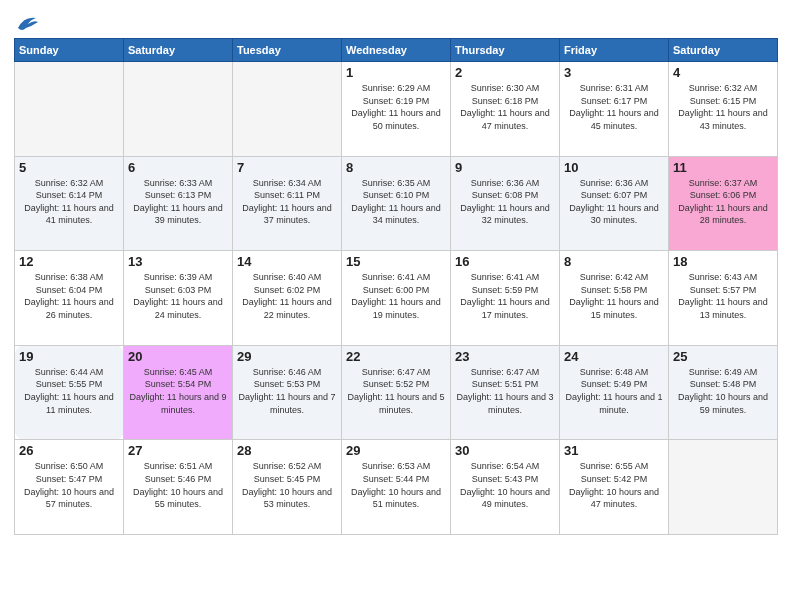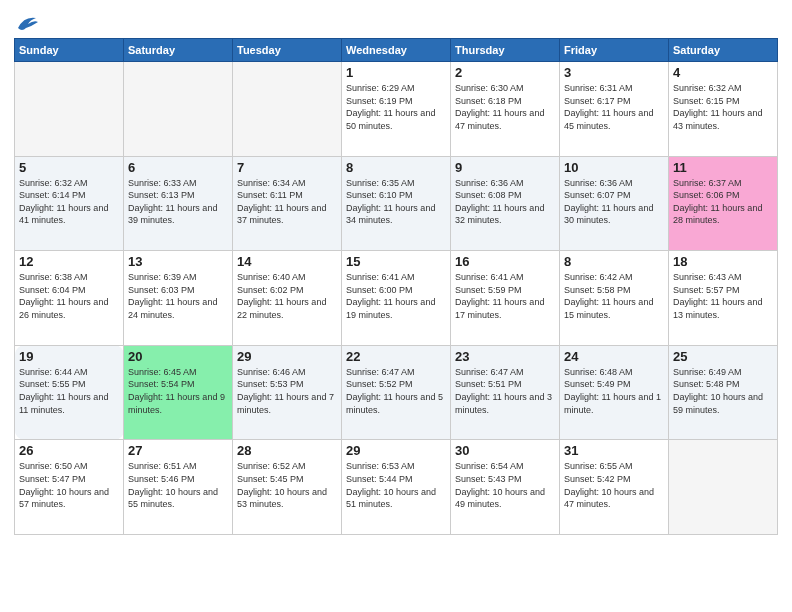--- a/index.html
+++ b/index.html
@@ -96,20 +96,21 @@
       font-size: 13px;
       font-weight: bold;
       color: #222;
       display: block;
       margin-bottom: 2px;
     }
     .cell-text {
       font-size: 9px;
       line-height: 1.4;
       color: #333;
+      text-align: center;
     }
     table {
       width: 100%;
       border-collapse: collapse;
     }
   </style>
 </head>
 <body>
 
 <div class="page">
@@ -221,21 +222,21 @@
           <td>
             <span class="day-number">18</span>
             <div class="cell-text">Sunrise: 6:43 AM<br>Sunset: 5:57 PM<br>Daylight: 11 hours and 13 minutes.</div>
           </td>
         </tr>
         <tr style="background: rgb(240, 244, 248);">
           <td style="background: rgb(240, 244, 248); border-radius: 10px;">
             <span class="day-number">19</span>
             <div class="cell-text">Sunrise: 6:44 AM<br>Sunset: 5:55 PM<br>Daylight: 11 hours and 11 minutes.</div>
           </td>
-          <td style="background: #86efac; margin-top: 31px;">
+          <td style="background: #f0abfc; margin-top: 31px;">
             <span class="day-number">20</span>
             <div class="cell-text">Sunrise: 6:45 AM<br>Sunset: 5:54 PM<br>Daylight: 11 hours and 9 minutes.</div>
           </td>
           <td style="background: rgb(240, 244, 248);">
             <span class="day-number">29</span>
             <div class="cell-text">Sunrise: 6:46 AM<br>Sunset: 5:53 PM<br>Daylight: 11 hours and 7 minutes.</div>
           </td>
           <td style="background: rgb(240, 244, 248);">
             <span class="day-number">22</span>
             <div class="cell-text">Sunrise: 6:47 AM<br>Sunset: 5:52 PM<br>Daylight: 11 hours and 5 minutes.</div>

